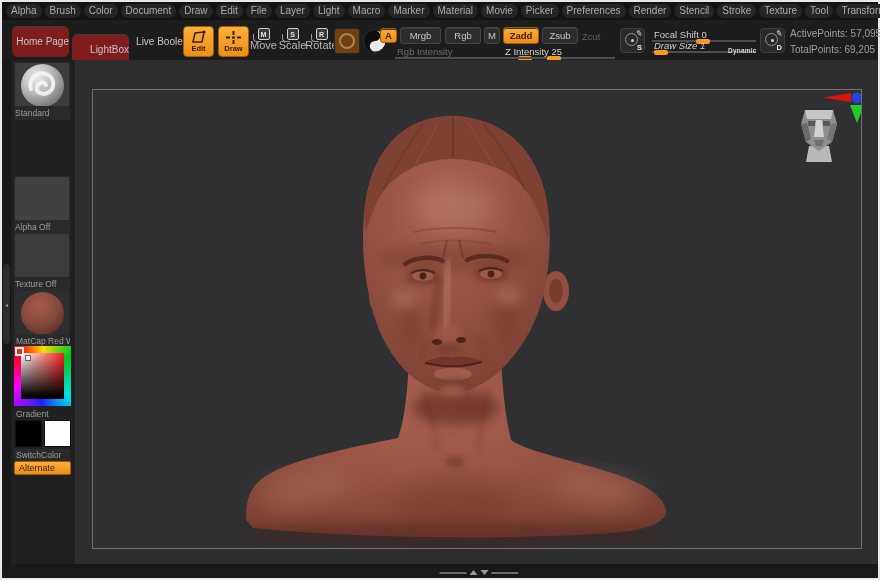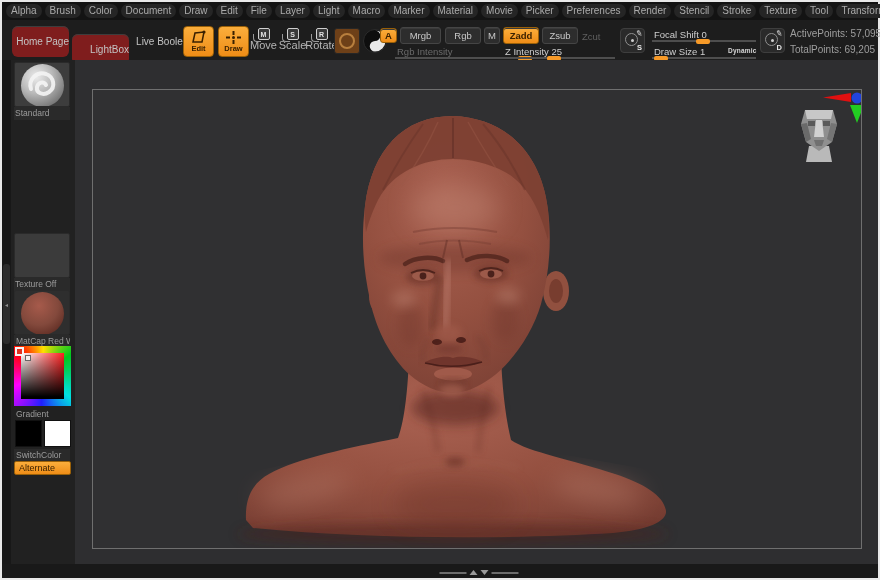--- a/index.html
+++ b/index.html
@@ -196,21 +196,21 @@
       <span class="ring"></span>
         <span class="dot"></span>
       <span class="pen">✎</span>
       <span class="ltr">S</span>
     </div>
     <div class="slider" style="left:650px;top:9px;width:104px;">
       <span class="slabel">Focal Shift 0</span>
       <span class="track"></span>
       <span class="handle" style="left: calc(49% - 6.86px);"></span>
     </div>
-    <div class="slider" style="left:650px;top:26px;width:104px;">
+    <div class="slider" style="left:650px;top:20px;width:104px;font-style:italic;">
       <span class="slabel">Draw Size 1</span>
       <span class="track"></span>
       <span class="handle" style="left: calc(2% - 0.28px);"></span>
     </div>
     <span class="dyn" style="left:726px;top:27px;">Dynamic</span>
 
     <div class="dial" style="left:758px;">
       <span class="ring"></span>
         <span class="dot"></span>
       <span class="pen">✎</span>
@@ -233,20 +233,24 @@
     <div class="thumb">
       <span class="sphere-std"></span>
       <svg width="56" height="45" style="position:absolute;left:0;top:0;">
         <path d="M16,26 C13,16 22,8 31,11 C39,14 41,24 34,29 C28,33 21,30 22,24 C23,19 29,18 31,22" fill="none" stroke="#f4f4f4" stroke-width="4" stroke-linecap="round" opacity="0.9"></path>
       </svg>
     </div>
     <div class="tray-label">Standard</div>
   </div>
 
 
+  <div class="tray-item" style="top:174px;">
+    <div class="thumb" style="background:#414141;"></div>
+    <div class="tray-label">Alpha Off</div>
+  </div>
 
   <div class="tray-item" style="top:231px;">
     <div class="thumb" style="background:#3b3b3b;"></div>
     <div class="tray-label">Texture Off</div>
   </div>
 
   <div class="tray-item" style="top:288px;">
     <div class="thumb" style="background:#2e2e2e;">
       <span class="sphere-red"></span>
     </div>

